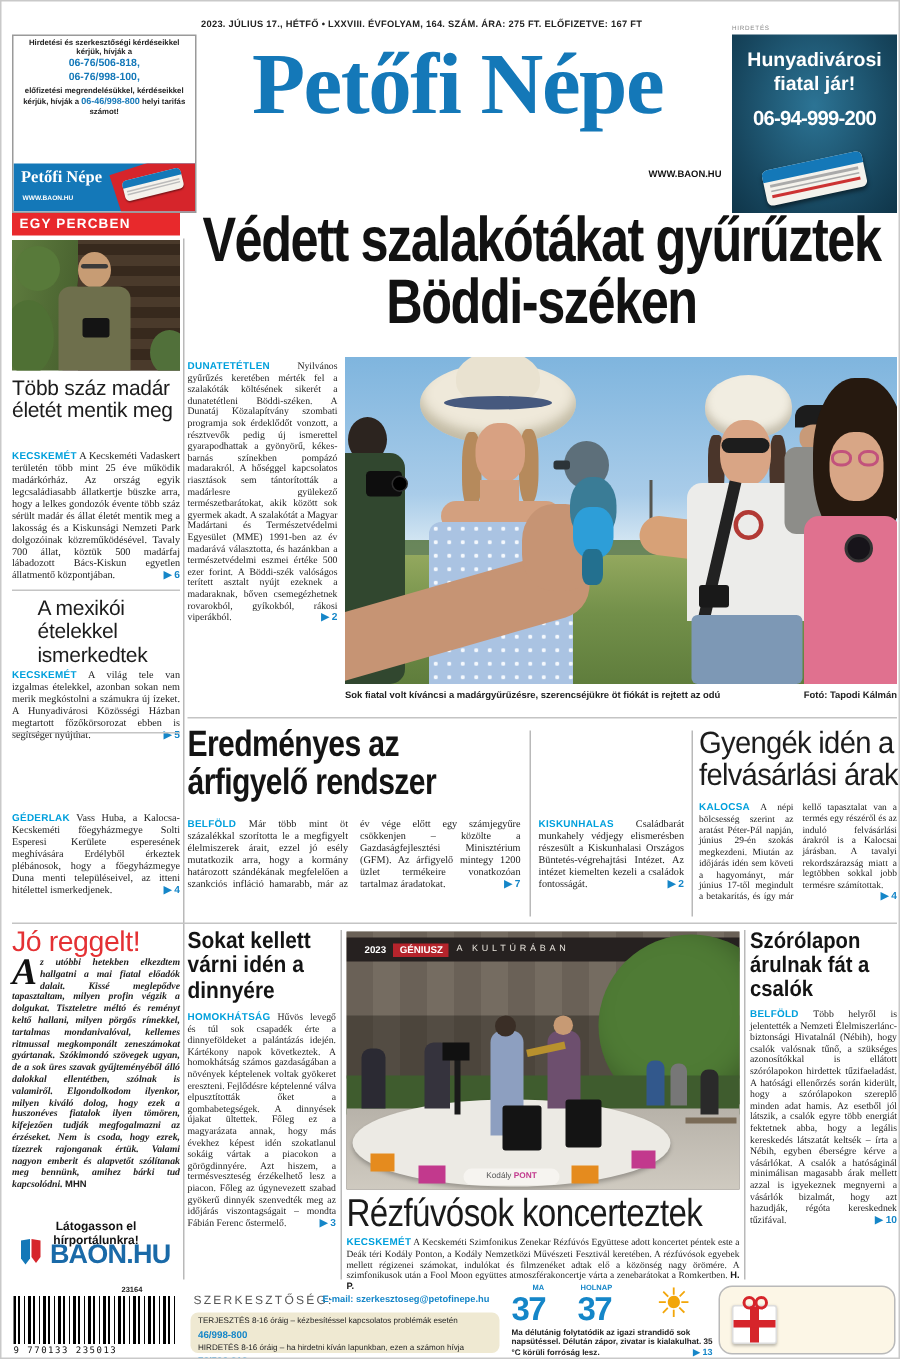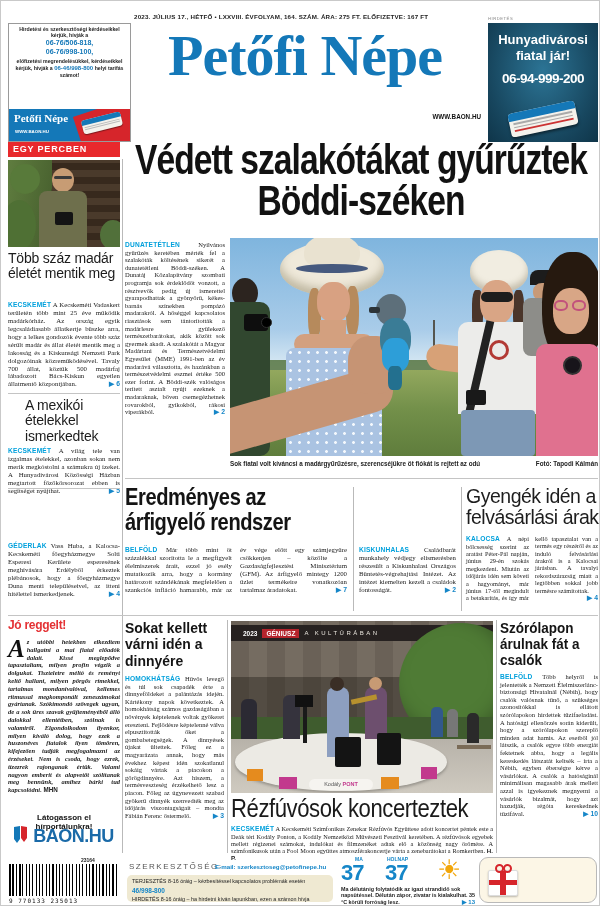--- a/index.html
+++ b/index.html
@@ -97,21 +97,21 @@
     <span class="jump">▶ 5</span>
   </p>
   <div class="hline" style="left:7px;top:487px;width:112px;"></div>
 
   <p class="s bt" style="left:7px;top:541px;width:112px;height:64px;margin:0;">
     <span class="kick">GÉDERLAK</span>
     <span>Vass Huba, a Kalocsa-Kecskeméti főegyházmegye Solti Esperesi Kerülete esperesének meghívására Erdélyből érkeztek plébánosok, hogy a főegyházmegye Duna menti településeivel, az itteni hitélettel ismerkedjenek.</span>
     <span class="jump">▶ 4</span>
   </p>
 
-  <div class="s" style="left:7px;top:617px;font-size:12px;font-weight:700;color:#e43134;letter-spacing:-.3px;">Jó reggelt!</div>
+  <div class="s" style="left:7px;top:617px;font-size:19px;font-weight:400;color:#e43134;letter-spacing:-.3px;">Jó reggelt!</div>
   <div class="s greet" style="left:7px;top:637px;width:112px;height:172px;">
     <span class="dropcap">A</span>
     <span>z utóbbi hetekben elkezdtem hallgatni a mai fiatal előadók dalait. Kissé meglepődve tapasztaltam, milyen profin végzik a dolgukat. Tiszteletre méltó és reményt keltő hallani, milyen pörgős rímekkel, tartalmas mondanivalóval, kellemes ritmussal megkomponált zeneszámokat gyártanak. Szókimondó szövegek ugyan, de a sok üres szavak gyűjteményéből álló dalokkal ellentétben, szólnak is valamiről. Elgondolkodom ilyenkor, milyen kiváló dolog, hogy ezek a huszonéves fiatalok ilyen tömören, kifejezően tudják megfogalmazni az érzéseket. Nem is csoda, hogy ezrek, tízezrek rajonganak értük. Valami nagyon emberit és alapvetőt szólítanak meg bennünk, amihez bárki tud kapcsolódni.</span>
     <span style="font-style:normal;font-family:'Liberation Sans',sans-serif;font-weight:700;font-size:6.3px;">MHN</span>
   </div>
 
   <div class="s" style="left:7px;top:812px;width:112px;text-align:center;font-size:8px;font-weight:700;color:#111;">Látogasson el hírportálunkra!</div>
   <div class="s" style="left:7px;top:823px;width:112px;height:24px;display:flex;align-items:center;justify-content:center;gap:4px;">
     <svg width="15" height="20" viewBox="0 0 15 20">
       <polygon points="0,1 6,0 6,13 3,17 0,13" fill="#1478b8"></polygon>

